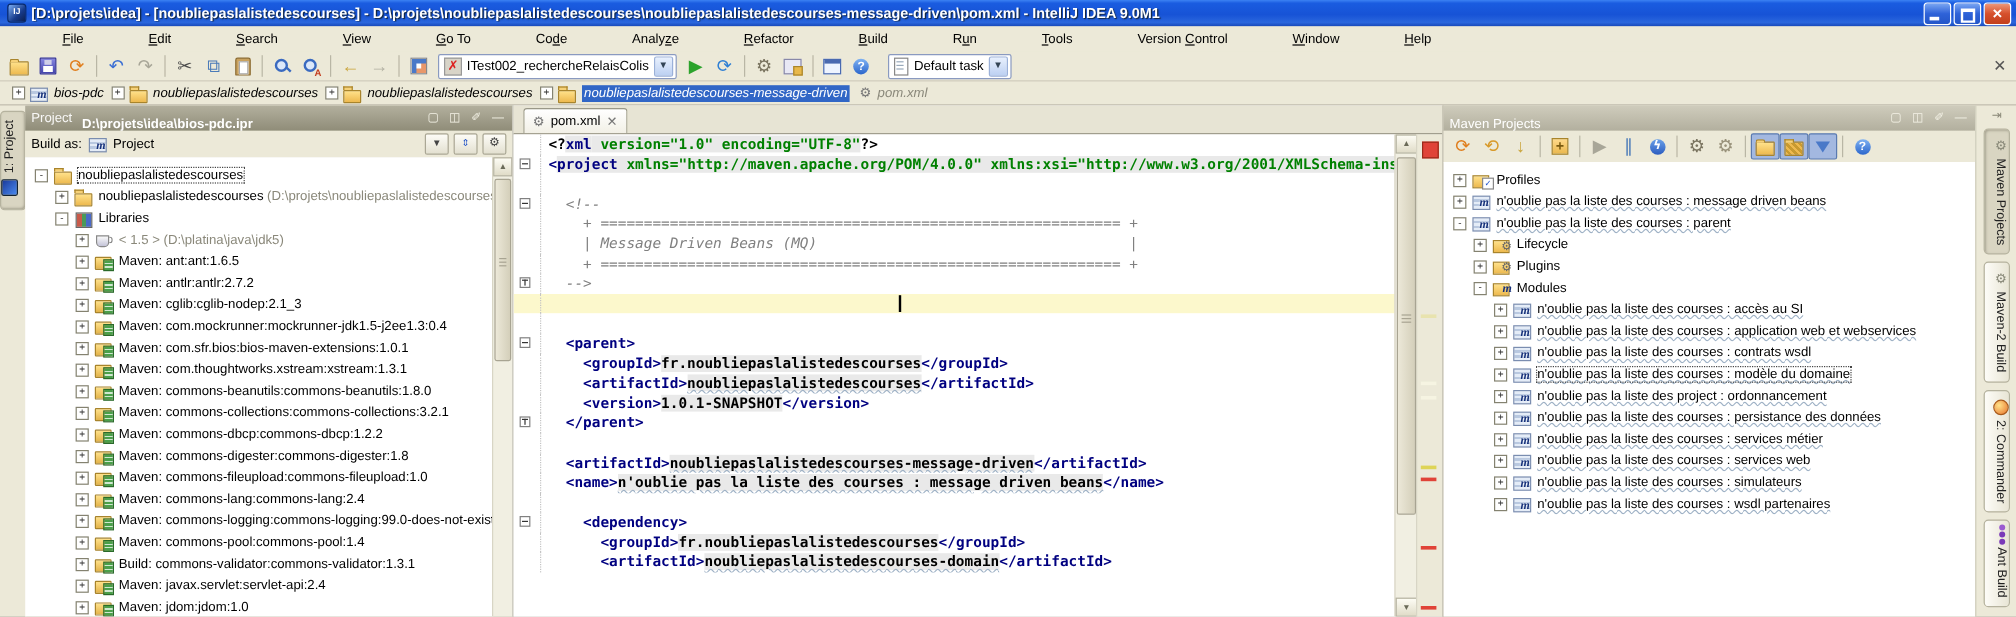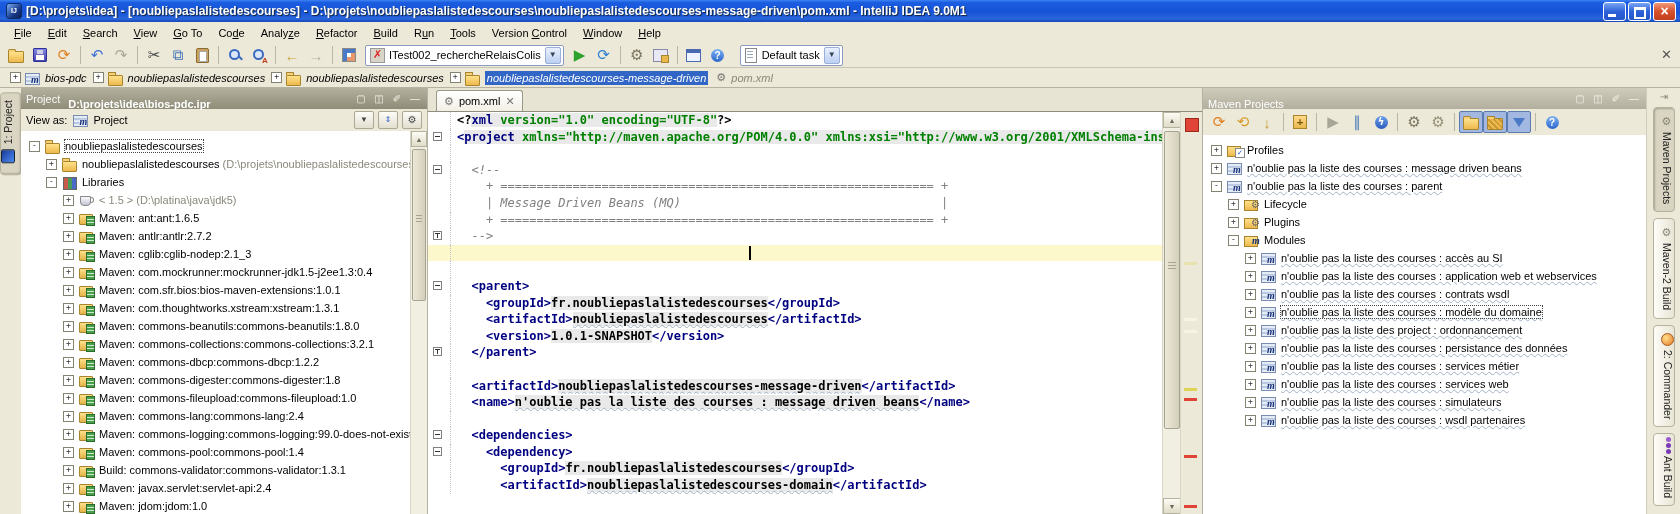--- a/index.html
+++ b/index.html
@@ -16,21 +16,21 @@
     text-shadow:1px 1px 1px #123;}
   .wbtn{width:21px;height:17px;border-radius:3px;margin-left:2px;border:1px solid #fff;
     background:linear-gradient(#79a5f2,#2e62d8 50%,#2456c8);position:relative;cursor:pointer;}
   .wbtn.close{background:linear-gradient(#ef9879,#d6502c 50%,#c23f1c);}
   .wbtn.min::after{content:"";position:absolute;left:4px;bottom:3px;width:8px;height:3px;background:#fff;}
   .wbtn.restore::after{content:"";position:absolute;left:5px;top:4px;width:8px;height:7px;border:2px solid #fff;border-top-width:3px;}
   .wbtn.close::after{content:"×";position:absolute;left:0;top:-1px;width:100%;text-align:center;color:#fff;font:bold 14px/18px "Liberation Sans",sans-serif;}
   
   .menubar{position:absolute;left:0;top:22px;width:1680px;height:21px;background:#ece9d8;
     display:flex;align-items:center;padding-left:6px;box-sizing:border-box;}
-  .menu-item{padding:2px 8px;cursor:default;}
+  .menu-item{padding:2px 8px;cursor:default;margin-left:38px;}
   
   .toolbar{position:absolute;left:0;top:43px;width:1680px;height:25px;background:#ece9d8;
     border-bottom:1px solid #c9c6b5;display:flex;align-items:center;padding-left:4px;box-sizing:border-box;}
   .tbtn{width:24px;height:22px;display:inline-flex;align-items:center;justify-content:center;
     font-size:15px;cursor:pointer;flex:none;}
   .tb-sep{width:1px;height:18px;background:#b9b6a5;margin:0 4px;flex:none;}
   .tbtn.pressed{background:#a3b8e0;border:1px solid #5a7ab0;box-sizing:border-box;border-radius:2px;}
   .combo{height:19px;background:#fff;border:1px solid #8a9ac0;border-radius:2px;display:inline-flex;
     align-items:center;padding:0 2px 0 4px;margin:0 4px;cursor:pointer;flex:none;}
   .combo .arrow{width:14px;height:15px;margin-left:4px;background:linear-gradient(#e8f0fd,#bcd0f2);
@@ -283,21 +283,21 @@
   <div class="panel" style="left:21px;width:406px;">
     <div class="p-header active">
       <span class="ph-label">Project</span>
       <span class="ph-path">D:\projets\idea\bios-pdc.ipr</span>
       <span class="hicon">▢</span>
       <span class="hicon">◫</span>
       <span class="hicon">✐</span>
       <span class="hicon">—</span>
     </div>
     <div class="viewas">
-      <span style="margin-right:6px;">View as:</span>
+      <span style="margin-right:6px;">Build as:</span>
       <span class="ti t-mvnprj" style="width:16px;"></span>
       <span>Project</span>
       <span class="spacer"></span>
       <span class="small-btn">▼</span>
       <span class="small-btn" style="color:#2a5ac8;">⇕</span>
       <span class="small-btn" style="font-size:10px;">⚙</span>
     </div>
     <div class="tree" id="project-tree" style="top:43px;right:16px;">
         <div class="tree-row" style="padding-left: 8px;">
           <span class="expander">-</span>
@@ -500,26 +500,20 @@
           <span class="gutter-cell"></span>
           <span class="code-text"><span class="tok-t">  &lt;artifactId&gt;</span><span class="tok-ph wavy">noubliepaslalistedescourses-message-driven</span><span class="tok-t">&lt;/artifactId&gt;</span></span>
         </div>
         <div class="code-row">
           <span class="gutter-cell"></span>
           <span class="code-text"><span class="tok-t">  &lt;name&gt;</span><span class="tok-ph wavy">n'oublie pas la liste des courses : message driven beans</span><span class="tok-t">&lt;/name&gt;</span></span>
         </div>
         <div class="code-row">
           <span class="gutter-cell"></span>
           <span class="code-text"></span>
-        </div>
-        <div class="code-row">
-          <span class="gutter-cell">
-            <span class="fold"></span>
-          </span>
-          <span class="code-text"><span class="tok-t">  &lt;dependencies&gt;</span></span>
         </div>
         <div class="code-row">
           <span class="gutter-cell">
             <span class="fold"></span>
           </span>
           <span class="code-text"><span class="tok-t">    &lt;dependency&gt;</span></span>
         </div>
         <div class="code-row">
           <span class="gutter-cell"></span>
           <span class="code-text"><span class="tok-t">      &lt;groupId&gt;</span><span class="tok-ph">fr.noubliepaslalistedescourses</span><span class="tok-t">&lt;/groupId&gt;</span></span>

